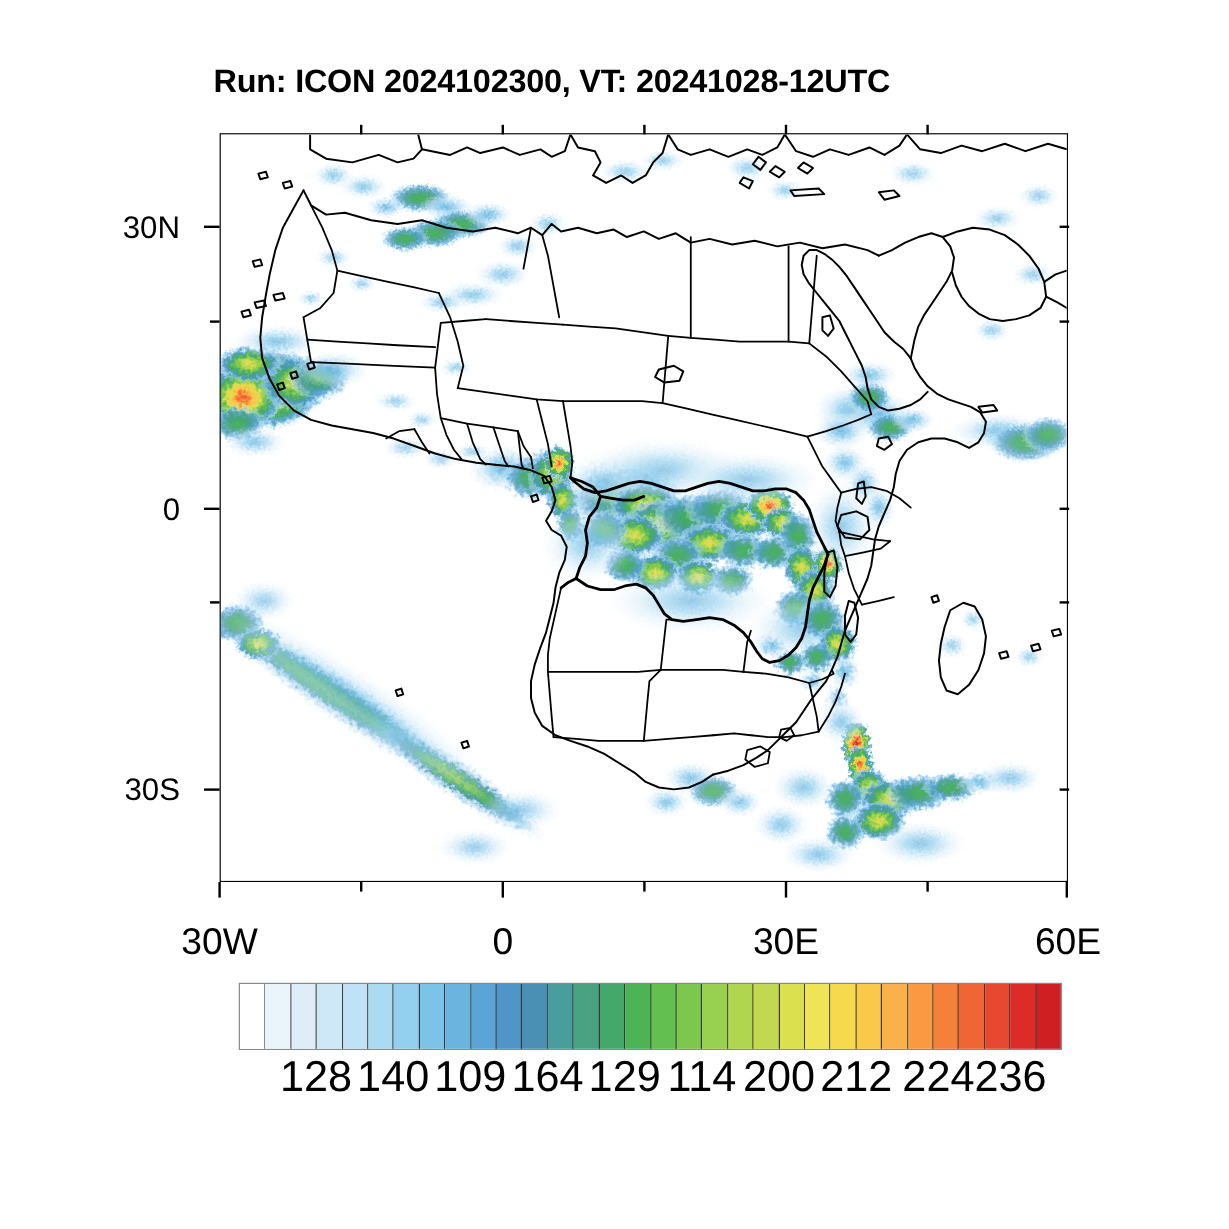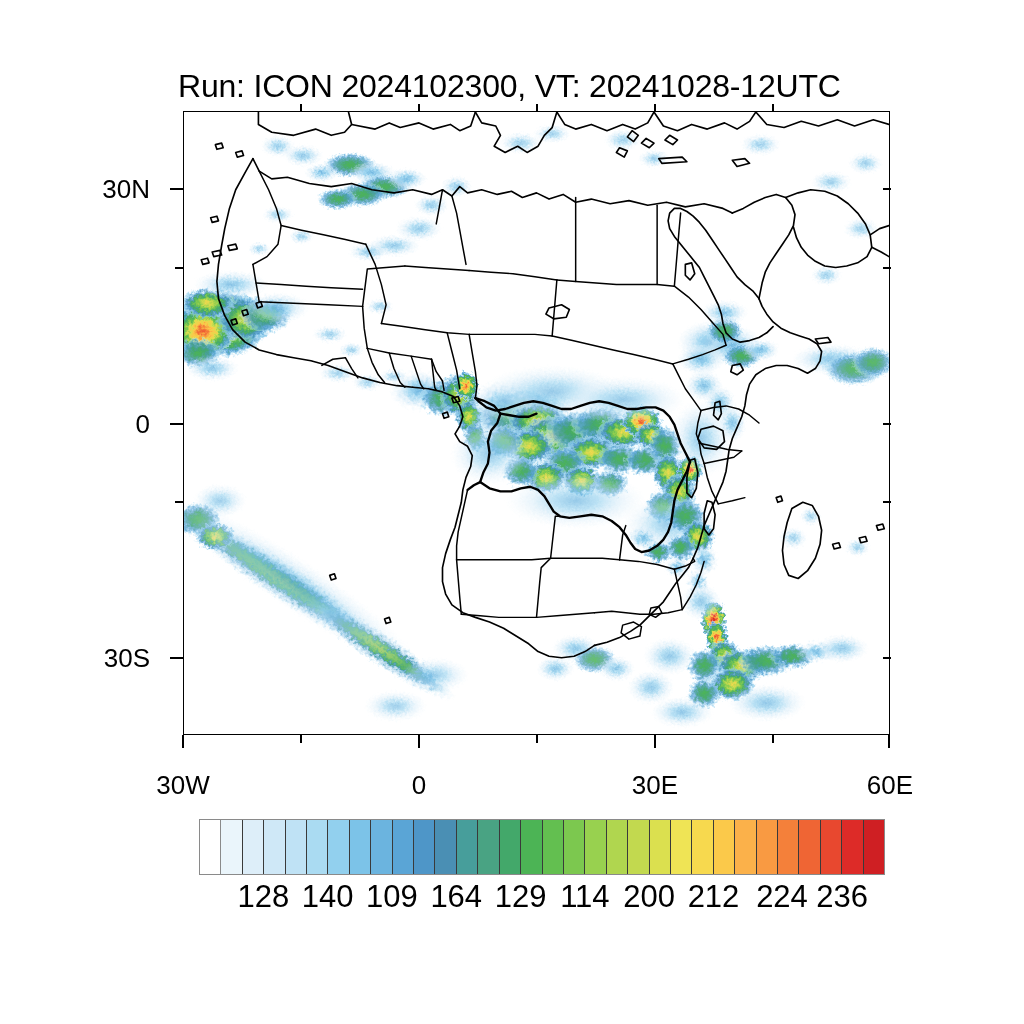--- a/index.html
+++ b/index.html
@@ -4,51 +4,51 @@
 <style>
   html,body{margin:0;padding:0;background:#ffffff;}
   body{width:1024px;height:1024px;position:relative;overflow:hidden;
        font-family:"Liberation Sans","DejaVu Sans",sans-serif;color:#000;}
 
   #figure{position:absolute;left:0;top:0;width:1024px;height:1024px;}
 
   
   #title-main{position:absolute;left:158px;top:18px;font-size:36px;font-weight:bold;
               letter-spacing:-0.3px;white-space:nowrap;line-height:40px;}
-  #title-sub{position:absolute;left:178px;top:70px;font-size:32px;font-weight:normal;
+  #title-sub{position:absolute;left:178px;top:52px;font-size:27px;font-weight:bold;
              letter-spacing:-0.2px;white-space:nowrap;line-height:32px;}
 
   
   #map-panel{position:absolute;left:183px;top:111px;width:707px;height:624px;
              border:1.6px solid #000;box-sizing:border-box;background:#fff;overflow:hidden;}
   #map-clip{position:absolute;left:0;top:0;width:100%;height:100%;overflow:hidden;}
   #map-svg{position:absolute;left:0;top:0;width:100%;height:100%;display:block;}
 
   
   .tick{position:absolute;background:#000;}
   .tk-major-l{width:13px;height:1.8px;}
   .tk-minor-l{width:8px;height:1.6px;}
   .tk-major-b{width:1.8px;height:13px;}
   .tk-minor-b{width:1.6px;height:8px;}
 
   .ylab{position:absolute;font-size:26px;font-weight:normal;text-align:right;
         white-space:nowrap;line-height:26px;}
-  .xlab{position:absolute;font-size:26px;font-weight:normal;text-align:center;
+  .xlab{position:absolute;font-size:31px;font-weight:normal;text-align:center;
         white-space:nowrap;line-height:26px;}
 
   
   #cbar-wrap{position:absolute;left:199px;top:819px;width:686px;height:56px;}
   #cbar{position:absolute;left:0;top:0;width:100%;height:100%;display:flex;
         border:1.2px solid #8a8a8a;box-sizing:border-box;background:#fff;}
   .cbar-cell{flex:1 1 0;height:100%;border-right:1.1px solid #3a3a3a;box-sizing:border-box;}
   .cbar-cell:last-child{border-right:none;}
   .cbar-cell.first{border-right-color:#8a8a8a;}
 
   #cbar-ticklabels{position:absolute;left:199px;top:882px;width:686px;height:34px;}
-  .cblab{position:absolute;top:0;font-size:31px;line-height:30px;text-align:center;
+  .cblab{position:absolute;top:0;font-size:36px;line-height:30px;text-align:center;
          white-space:nowrap;transform:translateX(-50%);}
 </style>
 </head>
 <body>
 
 <div id="figure">
 
   <div id="title-sub">Run: ICON 2024102300,  VT: 20241028-12UTC</div>
 
   <div id="map-panel">

